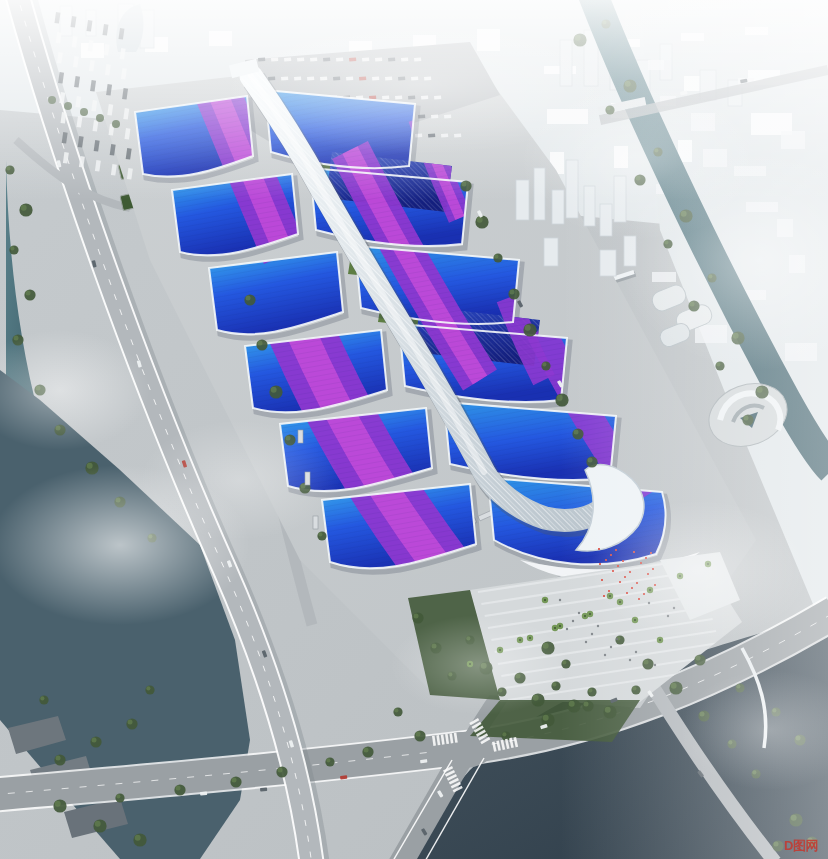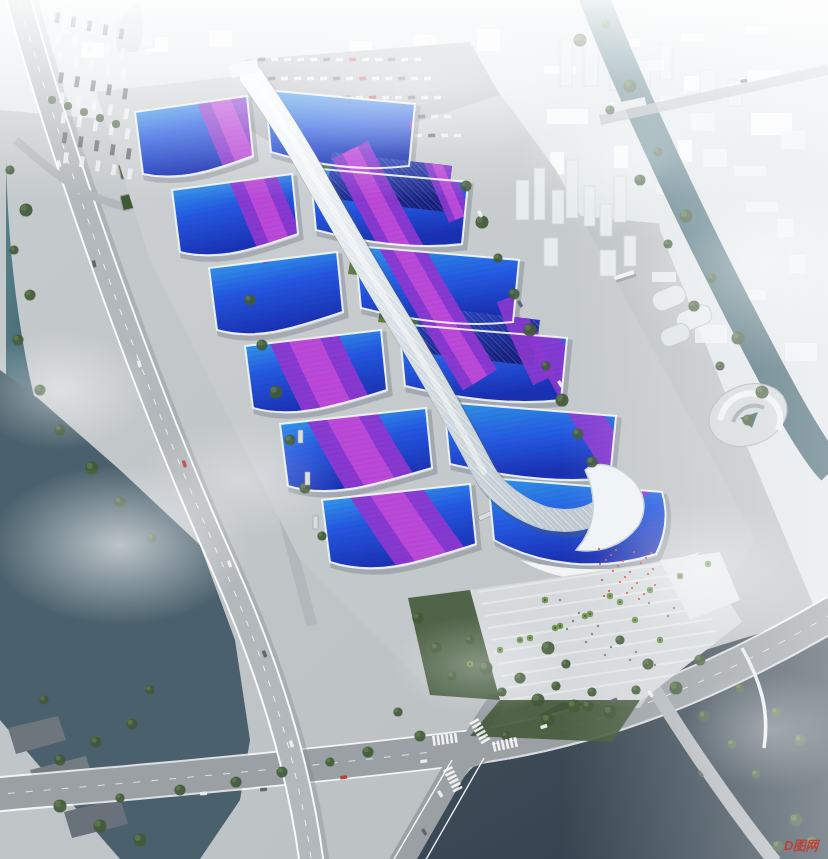--- a/index.html
+++ b/index.html
@@ -1,16 +1,16 @@
 <!DOCTYPE html>
 <html><head>
 <meta charset="utf-8">
 <style>
   html,body{margin:0;padding:0;background:#1b1e22;}
-  .stage{width:828px;height:859px;overflow:hidden;position:relative;font-family:"Liberation Sans",sans-serif;font-style:italic;}
+  .stage{width:828px;height:859px;overflow:hidden;position:relative;font-family:"Liberation Sans",sans-serif;}
   svg{display:block;}
   .hallStroke{fill:none;stroke:#f5f8fa;stroke-width:2;opacity:.9;}
   .hallShadow{fill:none;stroke:#1d2742;stroke-width:5;opacity:.20;transform:translate(3px,4px);}
   .wm{font-family:"Liberation Sans",sans-serif;font-weight:bold;font-size:13px;letter-spacing:-0.5px;opacity:.85;}
 </style>
 </head>
 <body>
 
 <div class="stage">
 <svg viewBox="0 0 828 859" width="828" height="859">

